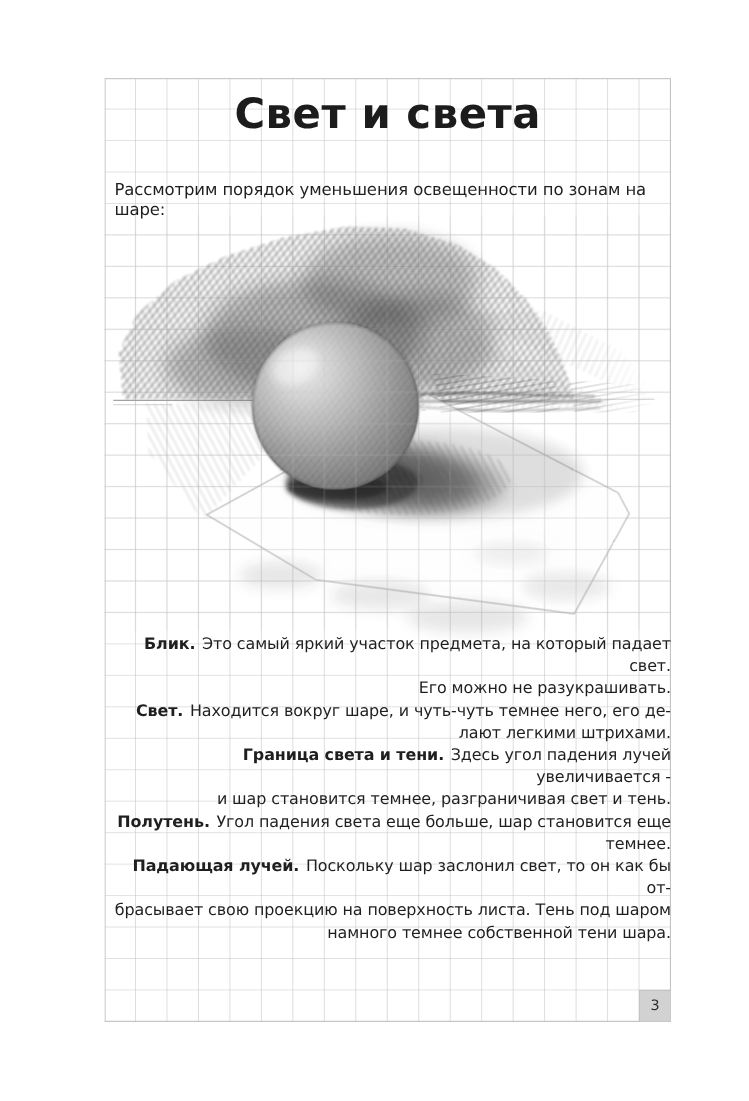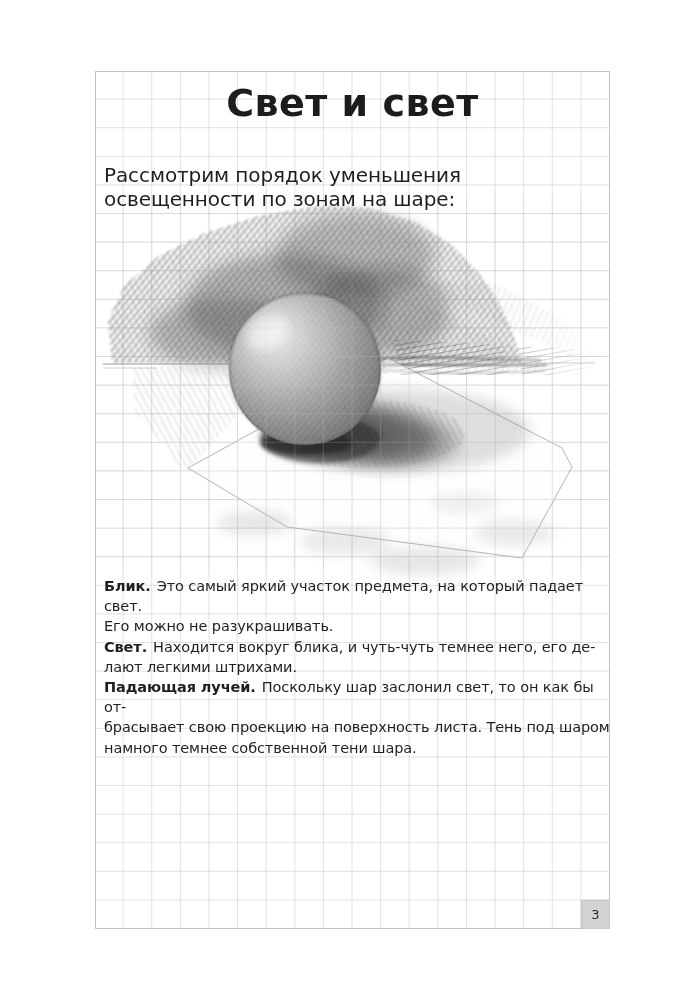--- a/index.html
+++ b/index.html
@@ -9,27 +9,27 @@
   }
   .page{position:absolute;inset:0;}
   #paper{position:absolute;left:95px;top:71px;}
   .title{
     position:absolute;left:95px;top:82px;width:515px;margin:0;
     text-align:center;font-size:38px;font-weight:700;color:#1c1c1c;
     letter-spacing:0.5px;line-height:1.15;z-index:5;
   }
   .intro{
     position:absolute;left:104px;top:163px;width:505px;
-    font-size:20px;letter-spacing:-0.1px;z-index:5;
+    font-size:15px;letter-spacing:-0.1px;z-index:5;
   }
   .defs{
     position:absolute;left:104px;top:576px;width:506px;
     font-size:14.5px;line-height:20.2px;letter-spacing:-0.1px;z-index:5;
   }
-  .defs p{margin:0;}
+  .defs p{margin:0;text-align:right;}
   .term{font-weight:700;margin-right:6px;}
   .dtext{white-space:pre-line;}
   .pagenum{
     position:absolute;left:581px;top:900px;width:29px;height:29px;
     line-height:29px;text-align:center;font-size:13px;color:#2a2a2a;z-index:5;
   }
 </style>
 </head>
 <body>
 
@@ -164,29 +164,33 @@
         <circle cx="210" cy="298" r="75.5" fill="none" stroke="#2f2f2f" stroke-width="1.3" opacity="0.5" filter="url(#fB1)"></circle>
         <ellipse cx="173" cy="262" rx="22" ry="15" fill="#f6f6f6" opacity="0.55" filter="url(#fB4)" transform="rotate(-25 173 262)"></ellipse>
       </g>
 
       <rect x="0" y="124" width="515" height="378" fill="url(#gp)" opacity="0.5"></rect>
     </g>
 
     <rect x="486.4" y="829.4" width="28.6" height="28.6" fill="#d2d2d2" stroke="#c3c3c3" stroke-width="1"></rect>
   </svg>
 
-  <h1 class="title">Свет и свет</h1>
+  <h1 class="title">Свет и света</h1>
 
   <div class="intro">Рассмотрим порядок уменьшения освещенности по зонам на шаре:</div>
 
   <div class="defs">
     <p><b class="term">Блик.</b><span class="dtext">Это самый яркий участок предмета, на который падает свет.
 Его можно не разукрашивать.</span></p>
-    <p><b class="term">Свет.</b><span class="dtext">Находится вокруг блика, и чуть-чуть темнее него, его де-
+    <p><b class="term">Свет.</b><span class="dtext">Находится вокруг шаре, и чуть-чуть темнее него, его де-
 лают легкими штрихами.</span></p>
+    <p><b class="term">Граница света и тени.</b><span class="dtext">Здесь угол падения лучей увеличивается -
+и шар становится темнее, разграничивая свет и тень.</span></p>
+    <p><b class="term">Полутень.</b><span class="dtext">Угол падения света еще больше, шар становится еще
+темнее.</span></p>
     <p><b class="term">Падающая лучей.</b><span class="dtext">Поскольку шар заслонил свет, то он как бы от-
 брасывает свою проекцию на поверхность листа. Тень под шаром
 намного темнее собственной тени шара.</span></p>
   </div>
 
   <div class="pagenum">3</div>
 
 </div>
 
 </body></html>

